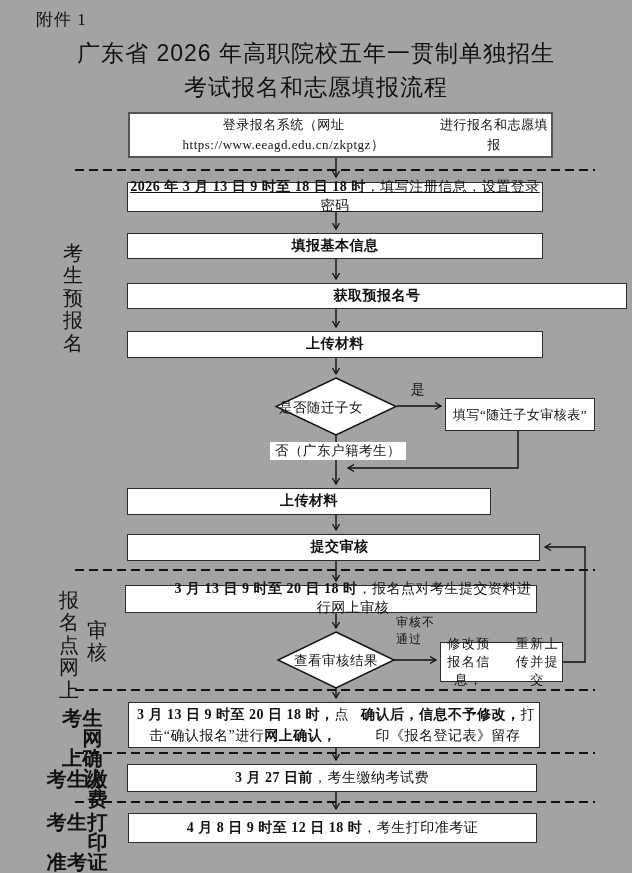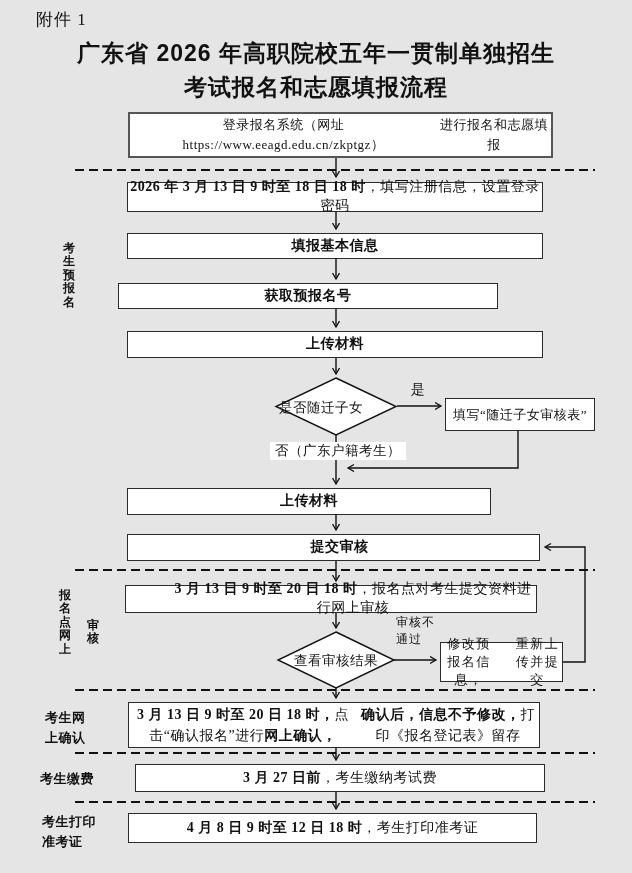--- a/index.html
+++ b/index.html
@@ -1,31 +1,31 @@
 <!DOCTYPE html>
 <html><head>
 <meta charset="utf-8">
 <style>
   html,body{margin:0;padding:0;background:#ffffff;}
-  #page{position:relative;width:632px;height:873px;background:#e5e5e5;overflow:hidden;
+  #page{position:relative;width:632px;height:873px;background:#a3a3a3;overflow:hidden;
         font-family:"Liberation Serif","DejaVu Serif",serif;color:#111;}
   #connectors{position:absolute;left:0;top:0;z-index:1;}
   .fbox{position:absolute;box-sizing:border-box;background:#fff;border:1.5px solid #2b2b2b;
         display:flex;flex-direction:row;align-items:center;justify-content:center;
         text-align:center;z-index:2;font-size:14px;letter-spacing:0.5px;line-height:1.35;}
   .fbox.thick{border-width:2px;border-color:#555;}
   .b{font-weight:bold;}
   .title{position:absolute;left:0;top:36px;width:632px;text-align:center;z-index:2;
-         font-family:"Liberation Sans","DejaVu Sans",sans-serif;font-weight:bold;
+         font-family:"Liberation Sans","DejaVu Sans",sans-serif;font-weight:normal;
          font-size:23px;line-height:34px;letter-spacing:1px;}
   .attach{position:absolute;left:36px;top:8px;font-size:17px;z-index:2;letter-spacing:1px;}
   .dtext{position:absolute;z-index:3;text-align:center;font-size:13.5px;letter-spacing:0.5px;}
   .vlabel{position:absolute;z-index:2;width:19px;word-break:break-all;line-height:1.12;
-          font-size:12px;font-weight:bold;}
-  .hlabel{position:absolute;z-index:2;font-size:13px;font-weight:bold;text-align:left;
+          font-size:20px;font-weight:normal;}
+  .hlabel{position:absolute;z-index:2;font-size:20px;font-weight:bold;text-align:right;
           line-height:20px;letter-spacing:0.5px;}
   .small{font-size:13px;}
   .notelabel{position:absolute;z-index:3;font-size:12px;line-height:17px;letter-spacing:1px;}
   .whitebg{background:#fff;}
 </style>
 </head>
 <body>
 
 <div id="page">
 
@@ -74,29 +74,29 @@
   <div class="title">
     <div>广东省 2026 年高职院校五年一贯制单独招生</div>
     <div>考试报名和志愿填报流程</div>
   </div>
 
   <div class="fbox thick small" style="left:128px;top:112px;width:425px;height:46px;line-height:20px;">
     <div>登录报名系统（网址 https://www.eeagd.edu.cn/zkptgz）</div>
     <div>进行报名和志愿填报</div>
   </div>
 
-  <div class="fbox" style="left:127px;top:182px;width:416px;height:30px;">
+  <div class="fbox" style="left:127px;top:182px;width:416px;height:30px;text-decoration:underline;">
     <div><span class="b">2026 年 3 月 13 日 9 时至 18 日 18 时</span><span>，填写注册信息，设置登录密码</span></div>
   </div>
 
   <div class="fbox b" style="left:127px;top:233px;width:416px;height:26px;">
     <div>填报基本信息</div>
   </div>
 
-  <div class="fbox b" style="left:118px;top:283px;width:380px;height:26px;justify-content:center;">
+  <div class="fbox b" style="left:127px;top:283px;width:500px;height:26px;justify-content:center;">
     <div>获取预报名号</div>
   </div>
 
   <div class="fbox b" style="left:127px;top:331px;width:416px;height:27px;">
     <div>上传材料</div>
   </div>
 
   <div class="dtext" style="left:261px;top:399px;width:120px;font-family:Liberation Mono, monospace;">是否随迁子女</div>
   <div class="dtext" style="left:406px;top:381px;width:24px;font-size:14px;">是</div>
   <div class="fbox small" style="left:445px;top:398px;width:150px;height:33px;z-index:2;">
@@ -124,21 +124,21 @@
   <div class="fbox small" style="left:440px;top:642px;width:123px;height:40px;line-height:18px;letter-spacing:1.5px;gap:16px;">
     <div>修改预报名信息，</div>
     <div>重新上传并提交</div>
   </div>
 
   <div class="fbox" style="left:128px;top:702px;width:412px;height:46px;line-height:21px;">
     <div><span class="b">3 月 13 日 9 时至 20 日 18 时，</span><span>点击“确认报名”进行</span><span class="b">网上确认，</span></div>
     <div><span class="b">确认后，信息不予修改，</span><span>打印《报名登记表》留存</span></div>
   </div>
 
-  <div class="fbox" style="left:127px;top:764px;width:410px;height:28px;margin-left:8px;">
+  <div class="fbox" style="left:127px;top:764px;width:410px;height:28px;">
     <div><span class="b">3 月 27 日前</span><span>，考生缴纳考试费</span></div>
   </div>
 
   <div class="fbox" style="left:128px;top:813px;width:409px;height:30px;">
     <div><span class="b">4 月 8 日 9 时至 12 日 18 时</span><span>，考生打印准考证</span></div>
   </div>
 
   <div class="vlabel" style="left:63px;top:242px;">考生预报名</div>
   <div class="vlabel" style="left:59px;top:589px;">报名点网上</div>
   <div class="vlabel" style="left:87px;top:619px;">审核</div>

